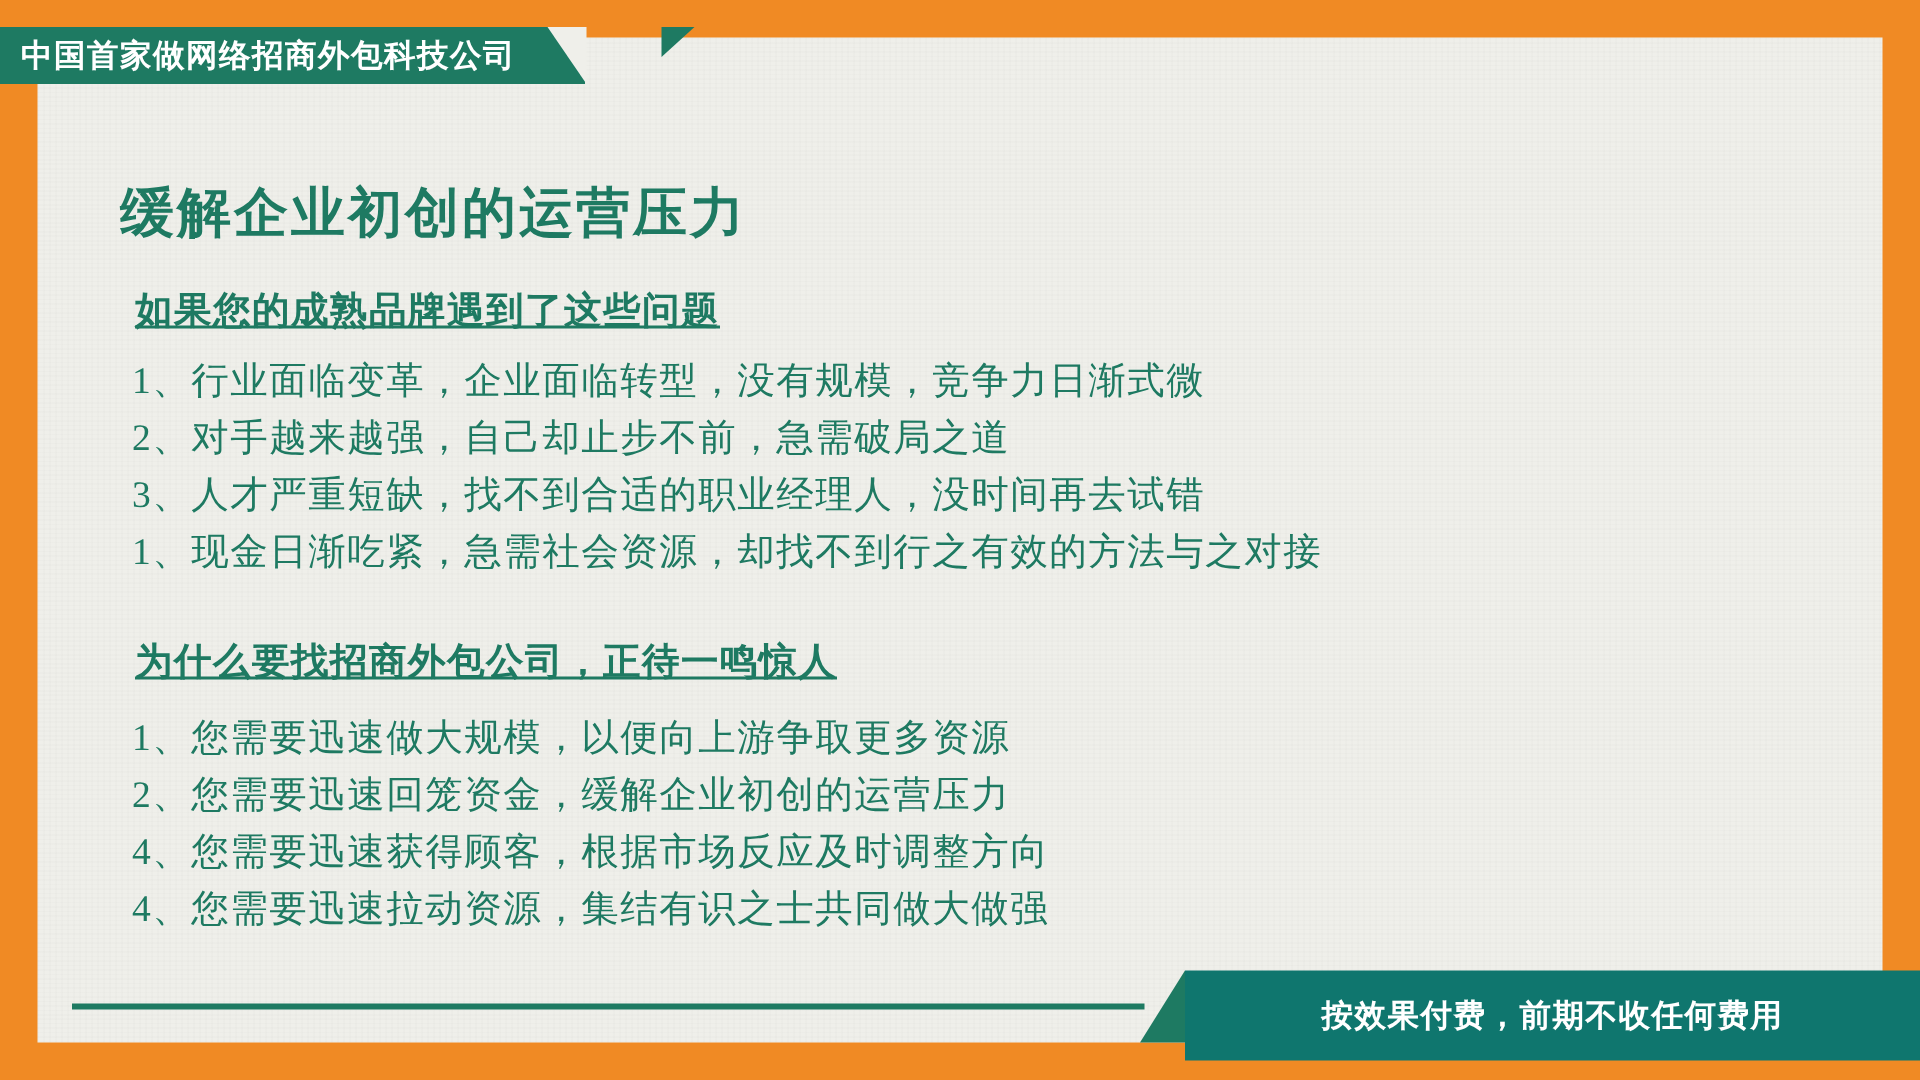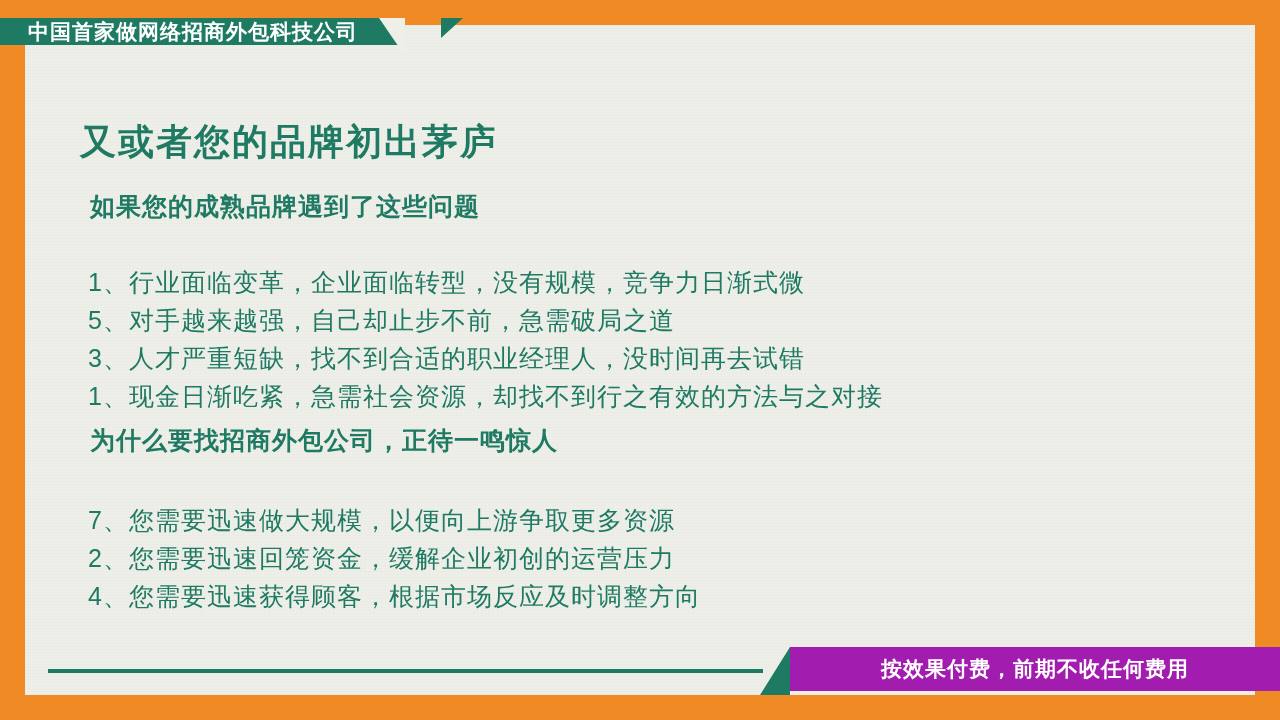--- a/index.html
+++ b/index.html
@@ -30,25 +30,25 @@
     background: #EFEFEA;
     background-image:
       repeating-linear-gradient(0deg, rgba(0,0,0,0.012) 0px, rgba(0,0,0,0.012) 1px, rgba(255,255,255,0) 1px, rgba(255,255,255,0) 3px),
       repeating-linear-gradient(90deg, rgba(0,0,0,0.010) 0px, rgba(0,0,0,0.010) 1px, rgba(255,255,255,0) 1px, rgba(255,255,255,0) 4px);
   }
   
   .ribbon {
     position: absolute;
     left: 0px;
     top: 18px;
-    height: 27px;
+    height: 38px;
     background: #1E7A62;
     display: flex;
     align-items: center;
-    padding-left: 28px;
+    padding-left: 14px;
     padding-right: 46px;
     box-sizing: border-box;
   }
   .ribbon-text {
     color: #FFFFFF;
     font-size: 21px;
     font-weight: bold;
     letter-spacing: 1px;
     white-space: nowrap;
   }
@@ -82,53 +82,53 @@
     letter-spacing: 2px;
   }
 
   
   .sec-heading {
     position: absolute;
     font-size: 25px;
     font-weight: bold;
     color: #1E7A62;
     letter-spacing: 1px;
+    text-decoration: underline;
   }
   .sec1-heading { left: 90px; top: 190px; }
   .sec2-heading { left: 90px; top: 424px; }
 
   
   .list {
     position: absolute;
     color: #1E7A62;
-    font-family: Liberation Sans, sans-serif;
+    font-family: Liberation Serif, serif;
     font-size: 25px;
     line-height: 38px;
     letter-spacing: 1px;
-    margin-top: 27px;
   }
   .list1 { left: 88px; top: 236px; }
   .list2 { left: 88px; top: 474px; }
   .list .li { white-space: nowrap; }
 
   
   .bottom-bar {
     position: absolute;
     left: 0px;
     bottom: 25px;
     width: 1280px;
     height: 48px;
   }
   .bottom-green {
     position: absolute;
     right: 0;
     top: 0;
     width: 490px;
-    height: 44px;
-    background: #a21caf;
+    height: 60px;
+    background: #0f766e;
     display: flex;
     align-items: center;
     justify-content: center;
   }
   .bottom-green-notch {
     position: absolute;
     left: -30px;
     top: 0;
     width: 0;
     height: 0;
@@ -157,35 +157,36 @@
 <div class="slide">
 
   <div class="paper"></div>
 
   <div class="ribbon">
     <span class="ribbon-text">中国首家做网络招商外包科技公司</span>
     <span class="ribbon-notch"></span>
   </div>
   <div class="ribbon-tail"></div>
 
-  <div class="main-title">又或者您的品牌初出茅庐</div>
+  <div class="main-title">缓解企业初创的运营压力</div>
 
   <div class="sec-heading sec1-heading">如果您的成熟品牌遇到了这些问题</div>
   <div class="list list1">
     <div class="li">1、行业面临变革，企业面临转型，没有规模，竞争力日渐式微</div>
-    <div class="li">5、对手越来越强，自己却止步不前，急需破局之道</div>
+    <div class="li">2、对手越来越强，自己却止步不前，急需破局之道</div>
     <div class="li">3、人才严重短缺，找不到合适的职业经理人，没时间再去试错</div>
     <div class="li">1、现金日渐吃紧，急需社会资源，却找不到行之有效的方法与之对接</div>
   </div>
 
   <div class="sec-heading sec2-heading">为什么要找招商外包公司，正待一鸣惊人</div>
   <div class="list list2">
-    <div class="li">7、您需要迅速做大规模，以便向上游争取更多资源</div>
+    <div class="li">1、您需要迅速做大规模，以便向上游争取更多资源</div>
     <div class="li">2、您需要迅速回笼资金，缓解企业初创的运营压力</div>
     <div class="li">4、您需要迅速获得顾客，根据市场反应及时调整方向</div>
+    <div class="li">4、您需要迅速拉动资源，集结有识之士共同做大做强</div>
   </div>
 
   <div class="bottom-bar">
     <div class="bottom-rule"></div>
     <div class="bottom-green">
       <div class="bottom-green-notch"></div>
       <span class="bottom-text">按效果付费，前期不收任何费用</span>
     </div>
   </div>
 

